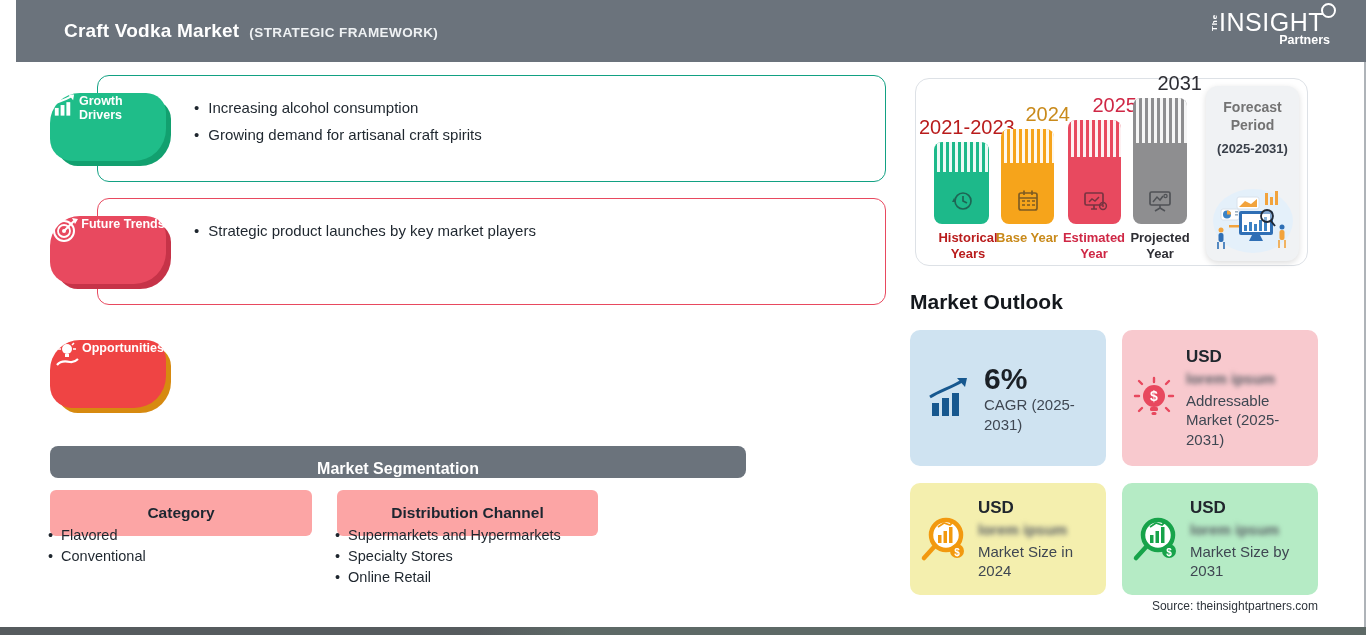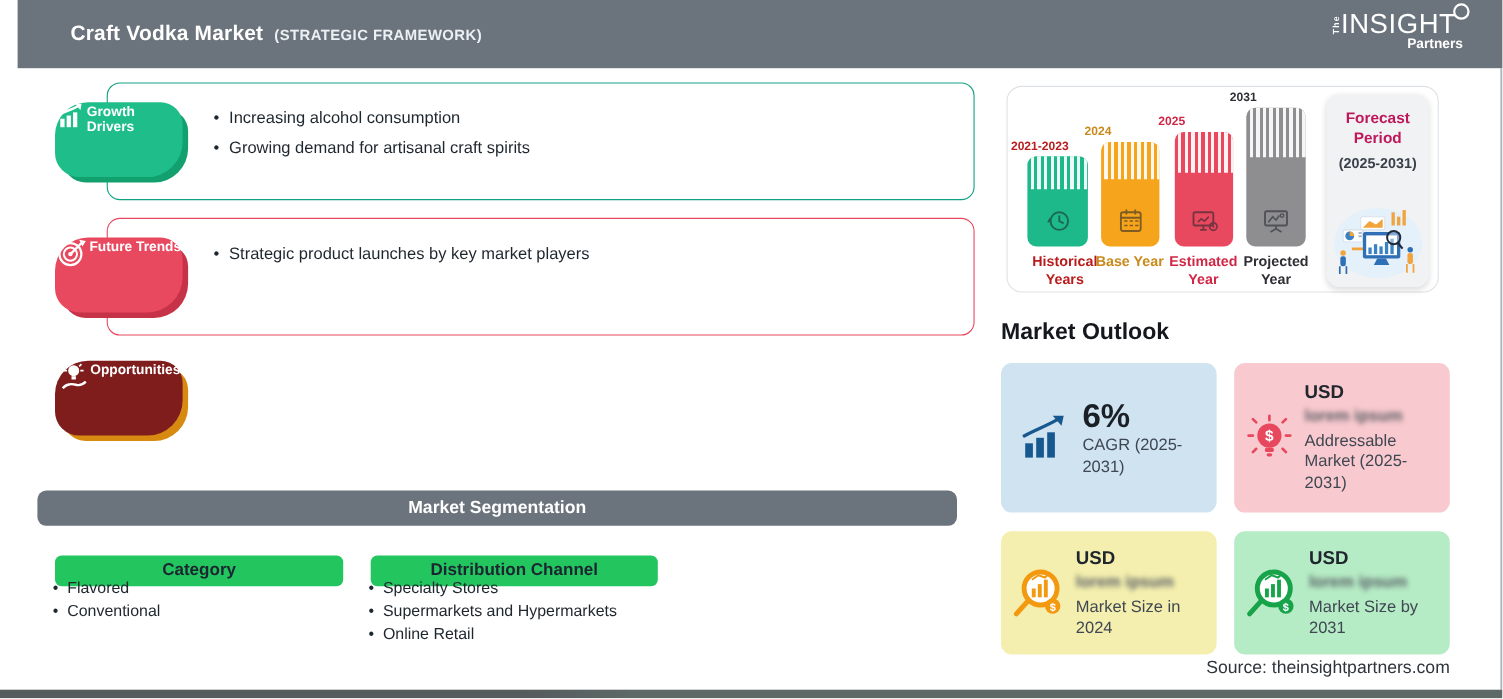--- a/index.html
+++ b/index.html
@@ -27,27 +27,27 @@
   .fw-bullets { position: absolute; left: 96px; top: 18px; list-style: none; }
   .fw-bullets li { font-size: 15px; color: #1e262e; line-height: 27px; }
   .fw-bullets li::before { content: "•"; margin-right: 9px; color: #1e262e; }
 
   .badge { position: absolute; left: 50px; width: 116px; height: 68px;
            display: flex; flex-direction: row; align-items: flex-start; justify-content: center;
            border-radius: 30px 20px 32px 22px; color: #fff; z-index: 2; }
   .badge .blabel { font-size: 12.5px; font-weight: bold; margin-top: 1px; }
   .badge.drivers { top: 93px;  background: #1fbd89; box-shadow: 6px 6px 0 -1px #12a06f; }
   .badge.trends  { top: 216px; background: #e8495f; box-shadow: 6px 6px 0 -1px #c63348; }
-  .badge.opps    { top: 328px; background: #7f1d1d; box-shadow: 6px 6px 0 -1px #d78a10; }
-
-  
-  .seg-bar { position: absolute; left: 34px; top: 446px; width: 836px; height: 32px;
-             background: #6b737c; border-radius: 8px; display: flex; align-items: center; justify-content: center; }
+  .badge.opps    { top: 340px; background: #ef4444; box-shadow: 6px 6px 0 -1px #d78a10; }
+
+  
+  .seg-bar { position: absolute; left: 50px; top: 446px; width: 696px; height: 32px;
+             background: #6b737c; border-radius: 8px; display: flex; align-items: flex-end; justify-content: center; }
   .seg-bar span { color: #fff; font-weight: bold; font-size: 16px; }
-  .seg-pill { position: absolute; top: 505px; height: 28px; background: #22c55e; border-radius: 6px;
+  .seg-pill { position: absolute; top: 490px; height: 46px; background: #fca5a5; border-radius: 6px;
               display: flex; align-items: center; justify-content: center; }
   .seg-pill span { font-size: 15.5px; font-weight: bold; color: #1c2630; }
   .seg-pill.cat { left: 50px; width: 262px; }
   .seg-pill.dc  { left: 337px; width: 261px; }
   .seg-list { position: absolute; list-style: none; }
   .seg-list.cat { left: 48px; top: 525px; }
   .seg-list.dc  { left: 335px; top: 525px; }
   .seg-list li { font-size: 14.5px; color: #1e262e; line-height: 21px; }
   .seg-list li::before { content: "•"; margin-right: 8px; }
 
@@ -56,50 +56,50 @@
               background: #fff; border: 1px solid #dde1e6; border-radius: 14px; }
   .tbar { position: absolute; bottom: 41px; border-radius: 8px; }
   .tbar::before { content: ""; position: absolute; top: 0; left: 0; right: 0; height: 36%;
                   border-radius: 8px 8px 0 0;
                   background: repeating-linear-gradient(90deg, transparent 0 3px, rgba(255,255,255,.92) 3px 6px); }
   .tbar .bicon { position: absolute; bottom: 11px; left: 50%; transform: translateX(-50%); opacity: .55; }
   .tbar-0 { left: 18px;  width: 55px; height: 82px;  background: #1db98a; }
   .tbar-1 { left: 85px;  width: 53px; height: 95px;  background: #f6a41b; }
   .tbar-2 { left: 152px; width: 53px; height: 104px; background: #e8495f; }
   .tbar-3 { left: 217px; width: 54px; height: 126px; background: #8e8e90; }
-  .tyear { position: absolute; width: 84px; text-align: left; font-weight: bold; font-size: 11px; white-space: nowrap; }
+  .tyear { position: absolute; width: 84px; text-align: right; font-weight: normal; font-size: 20px; white-space: nowrap; }
   .tyear-0 { left: 3px;   bottom: 126px; color: #b91c1c; }
   .tyear-1 { left: 70px;  bottom: 139px; color: #c98a1b; }
   .tyear-2 { left: 137px; bottom: 148px; color: #cf2745; margin-top: 32px; }
   .tyear-3 { left: 202px; bottom: 170px; color: #2e2e34; }
   .tcap { position: absolute; top: 151px; width: 64px; text-align: center; font-weight: bold; font-size: 13px; line-height: 1.2; }
   .tcap-0 { left: 20px;  color: #b91c1c; }
   .tcap-1 { left: 79px;  color: #c98a1b; }
   .tcap-2 { left: 146px; color: #cf2745; }
   .tcap-3 { left: 212px; color: #2e2e34; }
   .forecast { position: absolute; left: 290px; top: 7px; width: 93px; height: 175px;
               background: #f0f2f4; border-radius: 12px; box-shadow: 0 2px 6px rgba(0,0,0,.14);
               text-align: center; padding-top: 13px; }
-  .forecast .ftitle { font-size: 14px; font-weight: bold; color: #be185d; line-height: 1.25; width: 70px; margin: 0 auto; }
+  .forecast .ftitle { font-size: 14px; font-weight: bold; color: #737373; line-height: 1.25; width: 70px; margin: 0 auto; }
   .forecast .frange { font-size: 13px; font-weight: bold; color: #3a404a; margin-top: 7px; }
   .forecast svg { position: absolute; left: 3px; bottom: 6px; }
 
   
   .outlook-title { position: absolute; left: 910px; top: 290px; font-size: 21px; font-weight: bold; color: #14181d; }
   .card { position: absolute; border-radius: 10px; display: flex; align-items: center; }
   .card-cagr { left: 910px; top: 330px; width: 196px; height: 136px; background: #cfe3f1; padding-left: 16px; gap: 12px; }
   .card-addr { left: 1122px; top: 330px; width: 196px; height: 136px; background: #f8c9ce; padding-left: 8px; gap: 8px; }
   .card-sz24 { left: 910px; top: 483px; width: 196px; height: 112px; background: #f4efae; padding-left: 6px; gap: 6px; }
   .card-sz31 { left: 1122px; top: 483px; width: 196px; height: 112px; background: #b5ebc5; padding-left: 6px; gap: 6px; }
   .big-val { font-size: 30px; font-weight: bold; color: #1b2026; line-height: 1.1; }
   .card-cap { font-size: 15px; color: #3f4752; line-height: 1.3; }
   .card-col { display: flex; flex-direction: column; width: 120px; }
   .card-col .usd { font-size: 17px; font-weight: bold; color: #20262d; }
   .blurred { font-size: 15px; font-weight: bold; color: #585d64; filter: blur(2.6px); margin: 3px 0 4px; }
-  .source { position: absolute; right: 48px; top: 599px; font-size: 16px; color: #2e343b; }
+  .source { position: absolute; right: 48px; top: 599px; font-size: 12px; color: #2e343b; }
 
   .bottom-bar { position: absolute; left: 0; top: 627px; width: 1366px; height: 8px;
                 background: linear-gradient(90deg, #565b5e 0 35%, #5d6966 42% 100%); }
   .right-edge { position: absolute; right: 0; top: 62px; width: 2px; height: 565px; background: #aeb3b8; }
 </style>
 </head>
 <body>
 
 <div class="page">
 
@@ -168,22 +168,22 @@
     <span>Category</span>
   </div>
   <div class="seg-pill dc">
     <span>Distribution Channel</span>
   </div>
   <ul class="seg-list cat">
     <li>Flavored</li>
     <li>Conventional</li>
   </ul>
   <ul class="seg-list dc">
+    <li>Supermarkets and Hypermarkets</li>
     <li>Specialty Stores</li>
-    <li>Supermarkets and Hypermarkets</li>
     <li>Online Retail</li>
   </ul>
 
   <div class="timeline">
     <span class="tyear tyear-0">2021-2023</span>
     <span class="tyear tyear-1">2024</span>
     <span class="tyear tyear-2">2025</span>
     <span class="tyear tyear-3">2031</span>
 
     <div class="tbar tbar-0">

